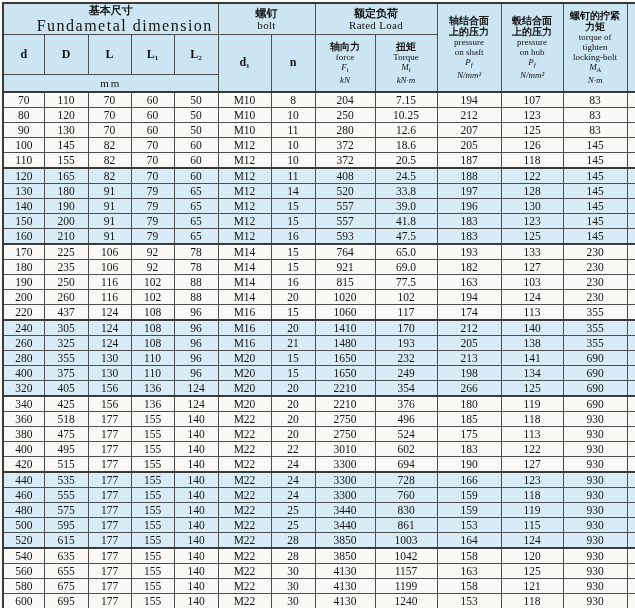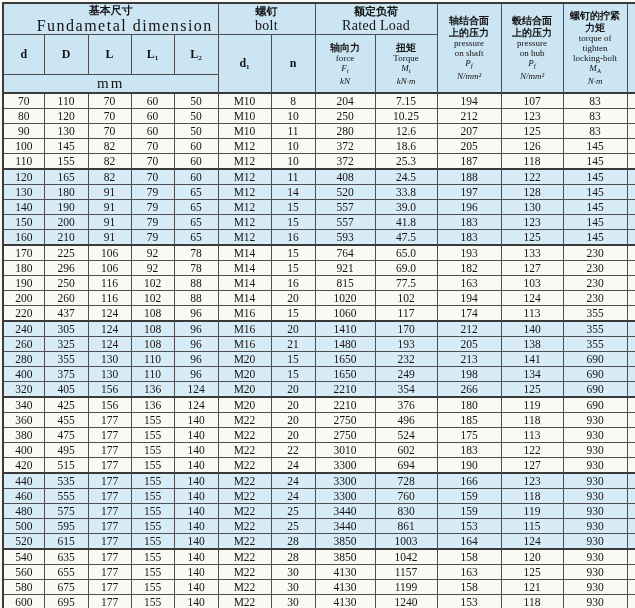--- a/index.html
+++ b/index.html
@@ -30,21 +30,21 @@
   thead{border-bottom:2px solid #3a3a3a;}
   tbody td{
     height:14px;
     font-size:11.5px;
     line-height:1.05;
   }
   tr.blue td{background:#d8ecf7;}
   tr.thick-top td{border-top:2px solid #3a3a3a;}
   .zh{font-weight:bold;font-size:11px;line-height:1.15;display:block;}
   .zh-sm{font-weight:bold;font-size:10px;line-height:1.12;display:block;}
-  .en{font-size:14px;line-height:1.1;display:block;letter-spacing:.3px;}
+  .en{font-size:11px;line-height:1.1;display:block;letter-spacing:.3px;}
   .en-sm{font-size:9px;line-height:1.12;display:block;}
   .sym-sm{font-size:9px;line-height:1.12;display:block;font-style:italic;}
   sub{font-size:7px;vertical-align:-2px;}
   .dimtitle .en{letter-spacing:1.5px;font-size:16px;margin-left:28px;}
   .colhead{font-size:12px;font-weight:bold;}
   .spread{display:flex;flex-direction:column;justify-content:space-between;align-items:center;height:76px;padding:3px 0;}
   .r1{height:26px;}
   .r2{height:40px;}
   .r3{height:17px;}
 </style>
@@ -129,21 +129,21 @@
         <span class="sym-sm">kN</span>
       </th>
       <th rowspan="2">
         <span class="zh-sm">扭矩</span>
         <span class="en-sm">Torque</span>
         <span class="sym-sm"><span>M</span><sub>t</sub></span>
         <span class="sym-sm">kN·m</span>
       </th>
     </tr>
     <tr class="r3">
-      <th colspan="5" style="font-size:15px;letter-spacing:2px;">mm</th>
+      <th colspan="5" style="font-size:11px;letter-spacing:2px;">mm</th>
     </tr>
   </thead>
   <tbody>
       <tr>
         <td>70</td>
         <td>110</td>
         <td>70</td>
         <td>60</td>
         <td>50</td>
         <td>M10</td>
@@ -202,21 +202,21 @@
       </tr>
       <tr>
         <td>110</td>
         <td>155</td>
         <td>82</td>
         <td>70</td>
         <td>60</td>
         <td>M12</td>
         <td>10</td>
         <td>372</td>
-        <td>25.3</td>
+        <td>20.5</td>
         <td>187</td>
         <td>118</td>
         <td>145</td>
         <td>4.4</td>
       </tr>
       <tr class="blue thick-top">
         <td>120</td>
         <td>165</td>
         <td>82</td>
         <td>70</td>
@@ -300,21 +300,21 @@
         <td>15</td>
         <td>764</td>
         <td>65.0</td>
         <td>193</td>
         <td>133</td>
         <td>230</td>
         <td>10.7</td>
       </tr>
       <tr>
         <td>180</td>
-        <td>296</td>
+        <td>235</td>
         <td>106</td>
         <td>92</td>
         <td>78</td>
         <td>M14</td>
         <td>15</td>
         <td>921</td>
         <td>69.0</td>
         <td>182</td>
         <td>127</td>
         <td>230</td>
@@ -450,21 +450,21 @@
         <td>20</td>
         <td>2210</td>
         <td>376</td>
         <td>180</td>
         <td>119</td>
         <td>690</td>
         <td>51</td>
       </tr>
       <tr>
         <td>360</td>
-        <td>455</td>
+        <td>518</td>
         <td>177</td>
         <td>155</td>
         <td>140</td>
         <td>M22</td>
         <td>20</td>
         <td>2750</td>
         <td>496</td>
         <td>185</td>
         <td>118</td>
         <td>930</td>

